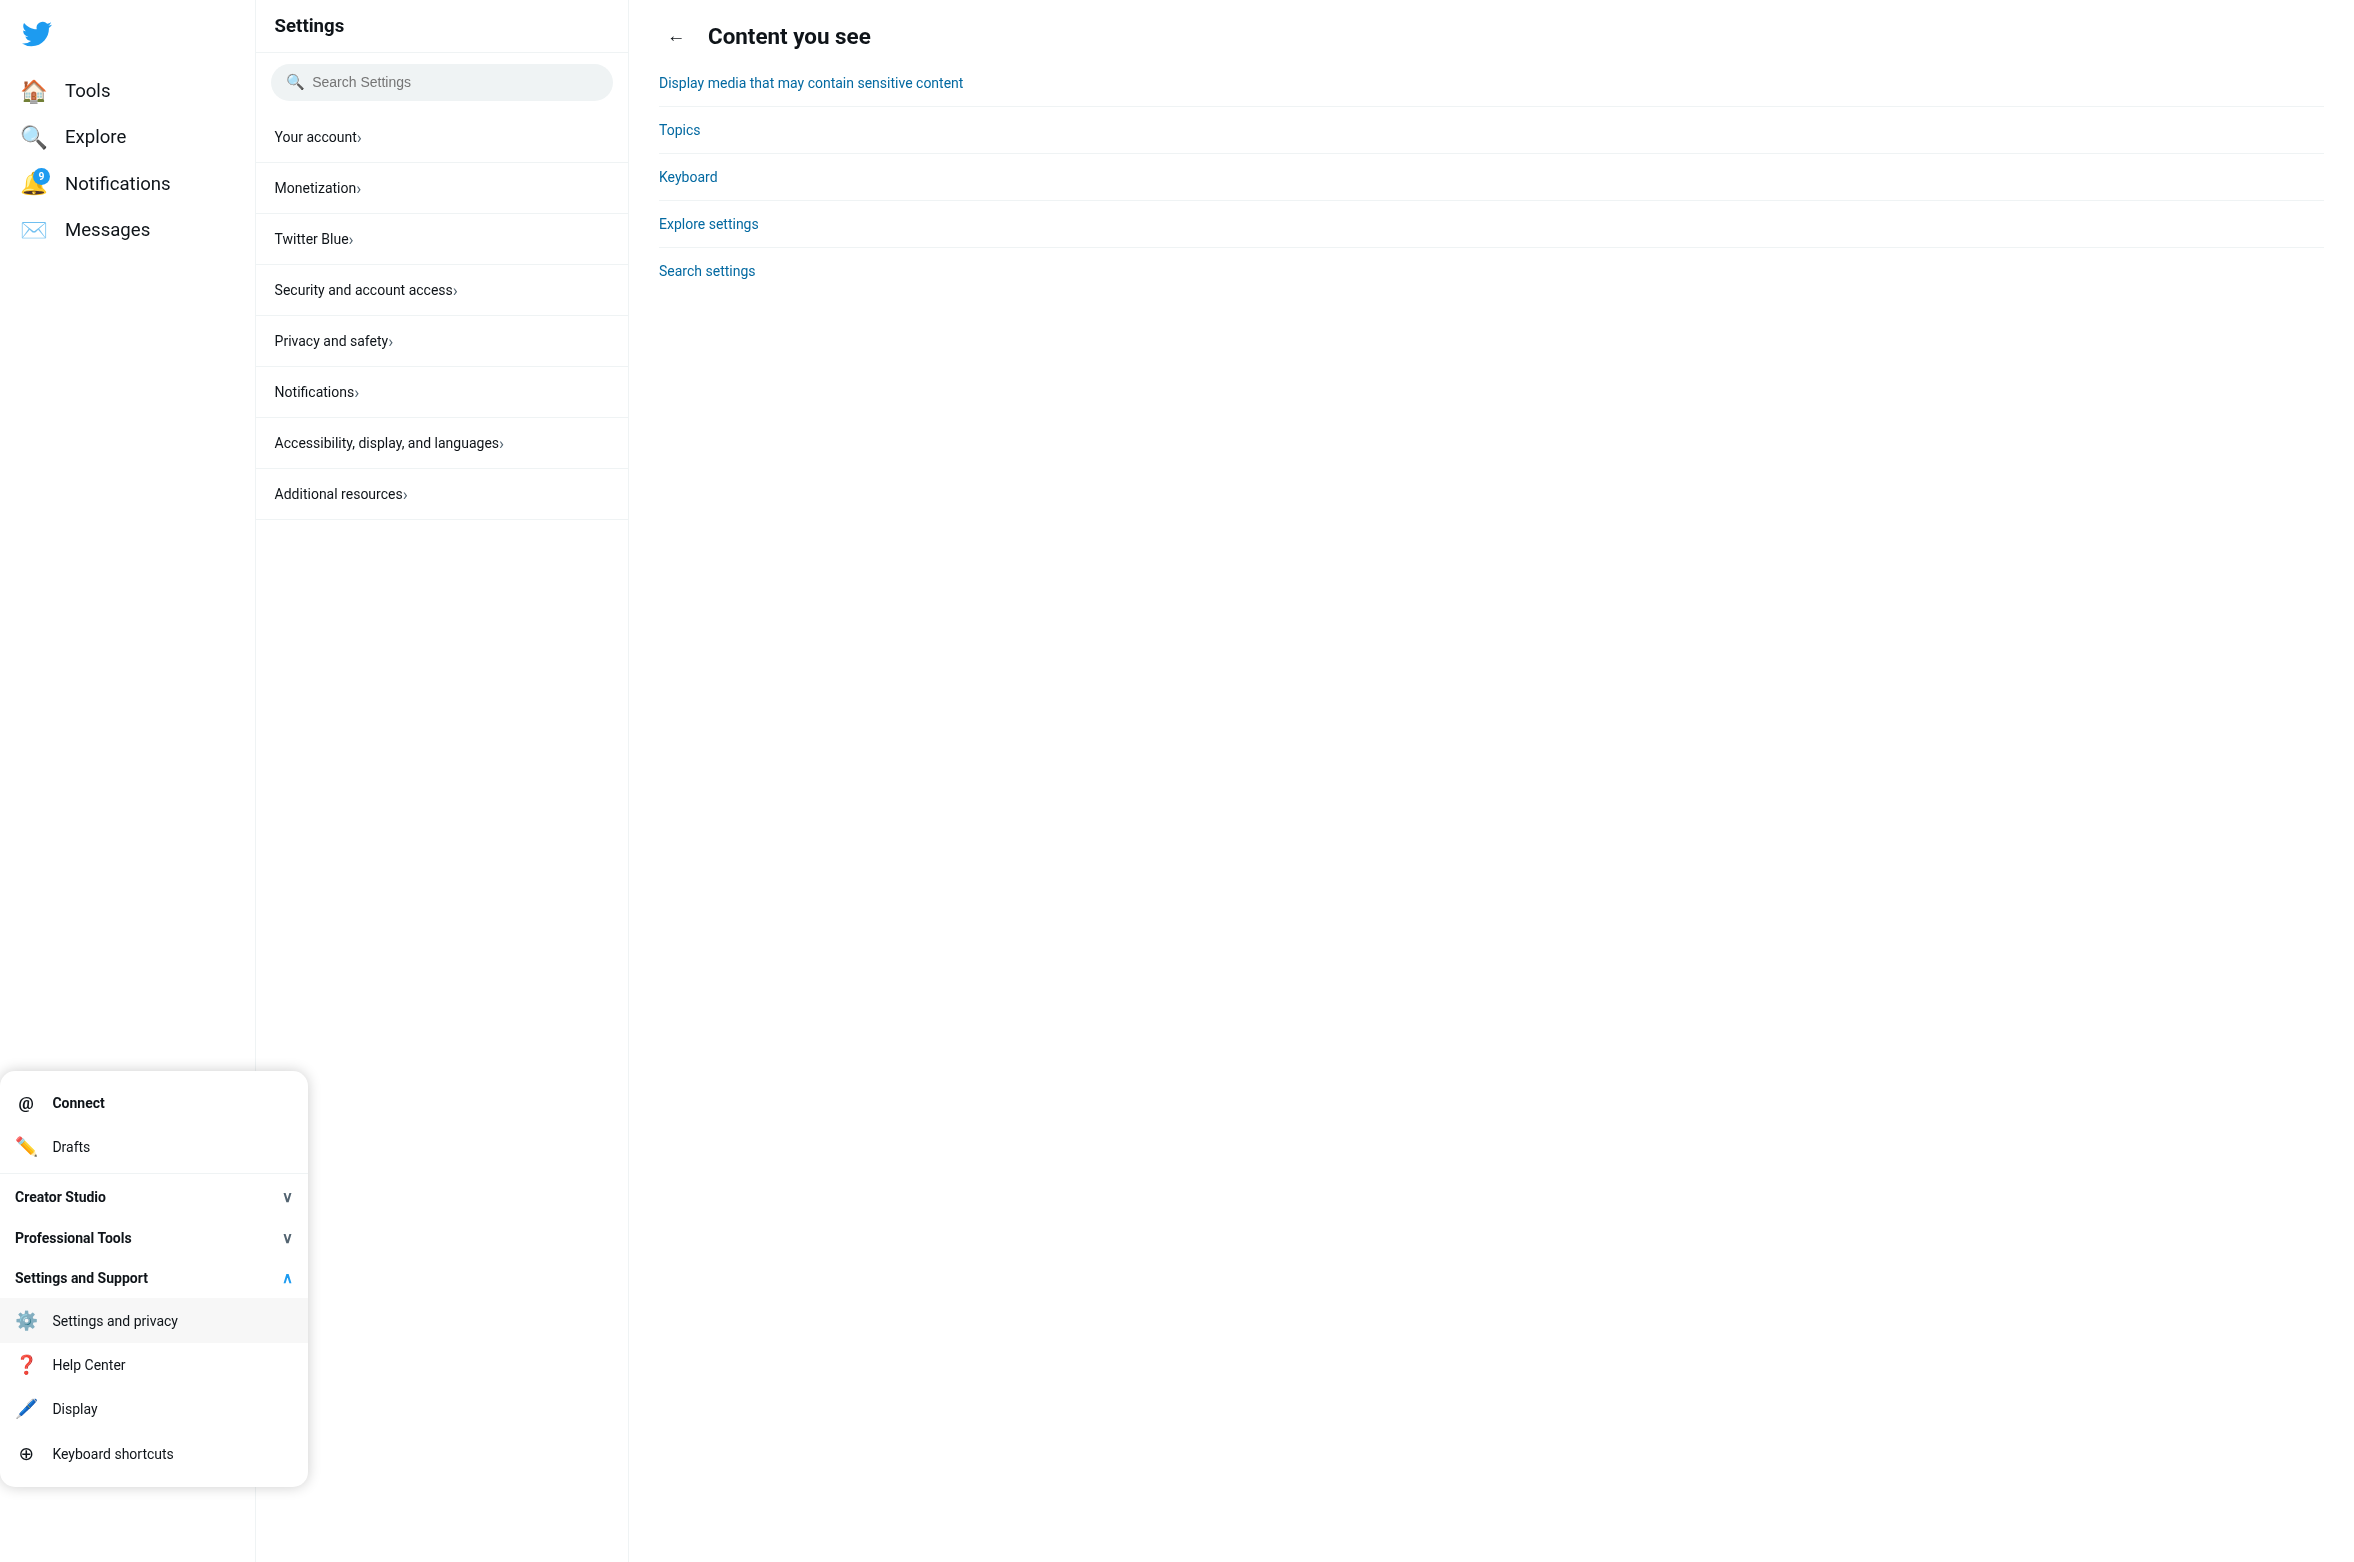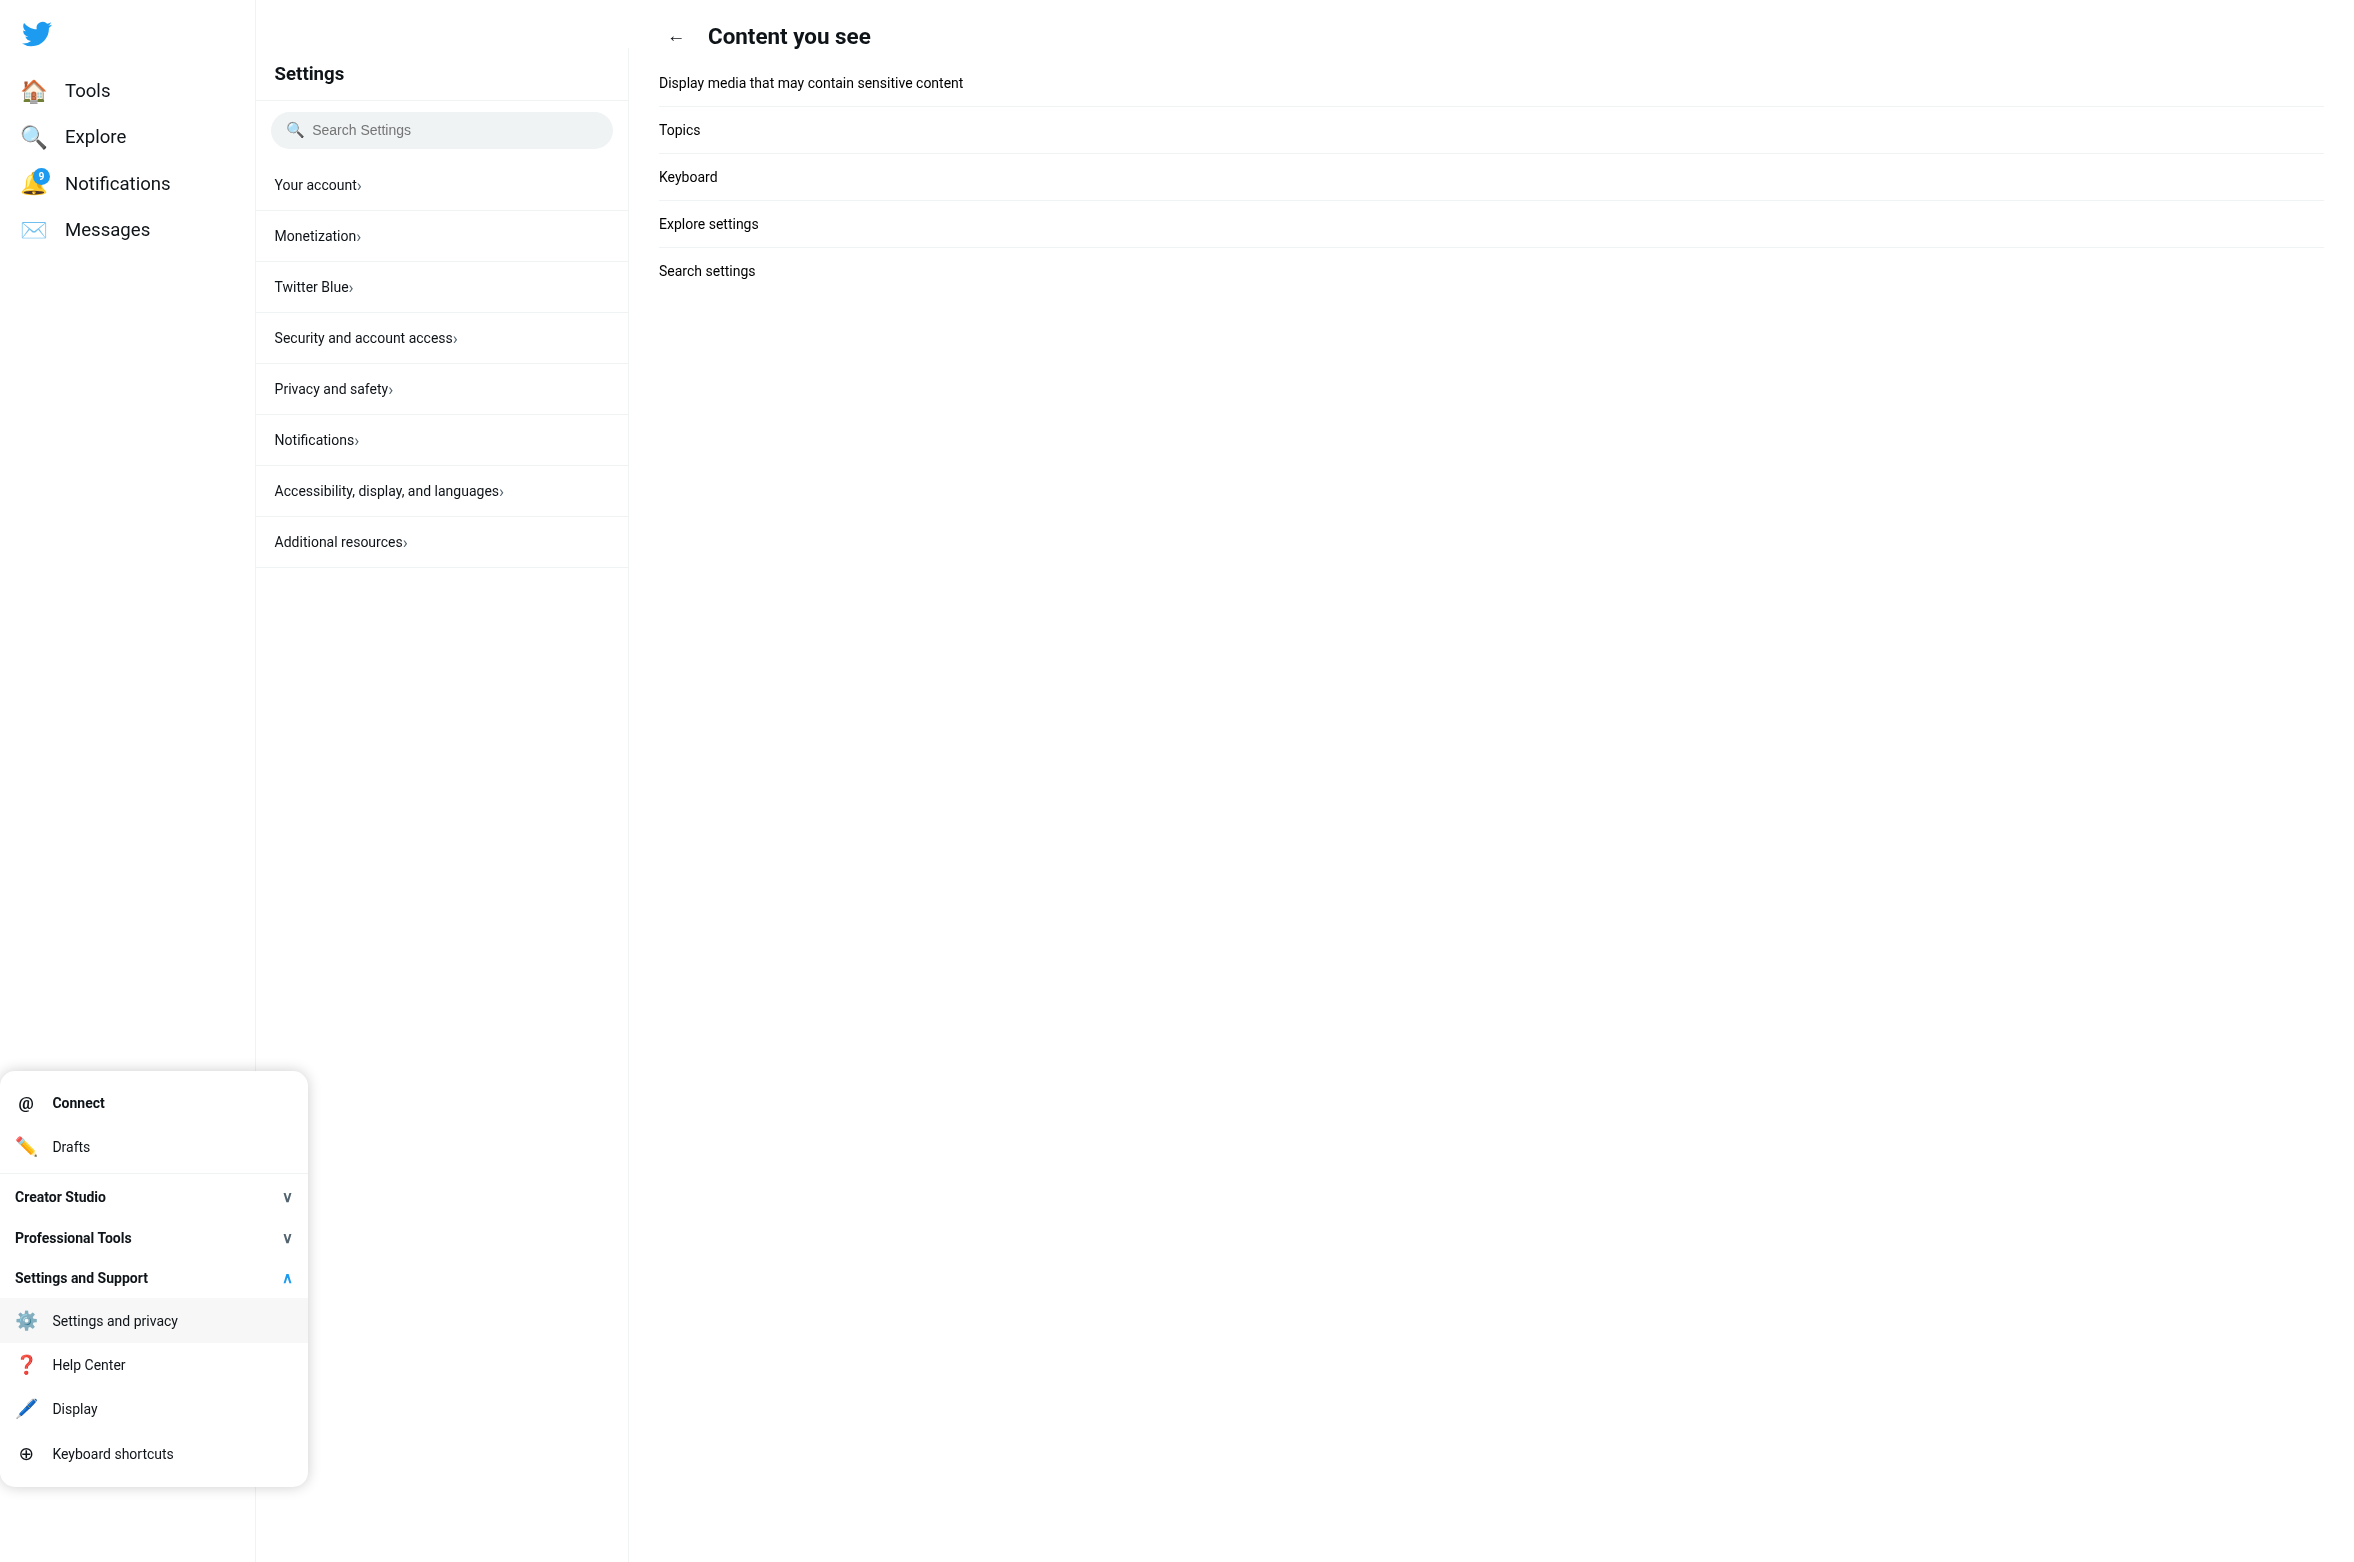--- a/index.html
+++ b/index.html
@@ -130,21 +130,20 @@
       border-top: 0.9px solid #eff3f4;
       margin: 3.7px 0;
     }
 
     
     .middle-panel {
       width: 373px;
       min-width: 373px;
       border-right: 0.9px solid #eff3f4;
       overflow-y: auto;
-      margin-top: 48px;
     }
     .middle-header {
       padding: 15px 18.6px;
       font-size: 18.6px;
       font-weight: 700;
       border-bottom: 0.9px solid #eff3f4;
       position: sticky;
       top: 0;
       background: rgba(255,255,255,0.9);
       backdrop-filter: blur(3.7px);
@@ -216,21 +215,21 @@
       font-size: 13px;
       color: #536471;
       margin-bottom: 18.6px;
       line-height: 1.5;
     }
     .right-menu-item {
       padding: 15px 0;
       border-bottom: 0.9px solid #eff3f4;
       cursor: pointer;
       font-size: 14px;
-      color: #000000;
+      color: #0369a1;
     }
     .right-menu-item:last-child {
       border-bottom: none;
     }
   </style>
 </head>
 <body>
 
 <nav class="sidebar">
   <div class="sidebar-logo">

